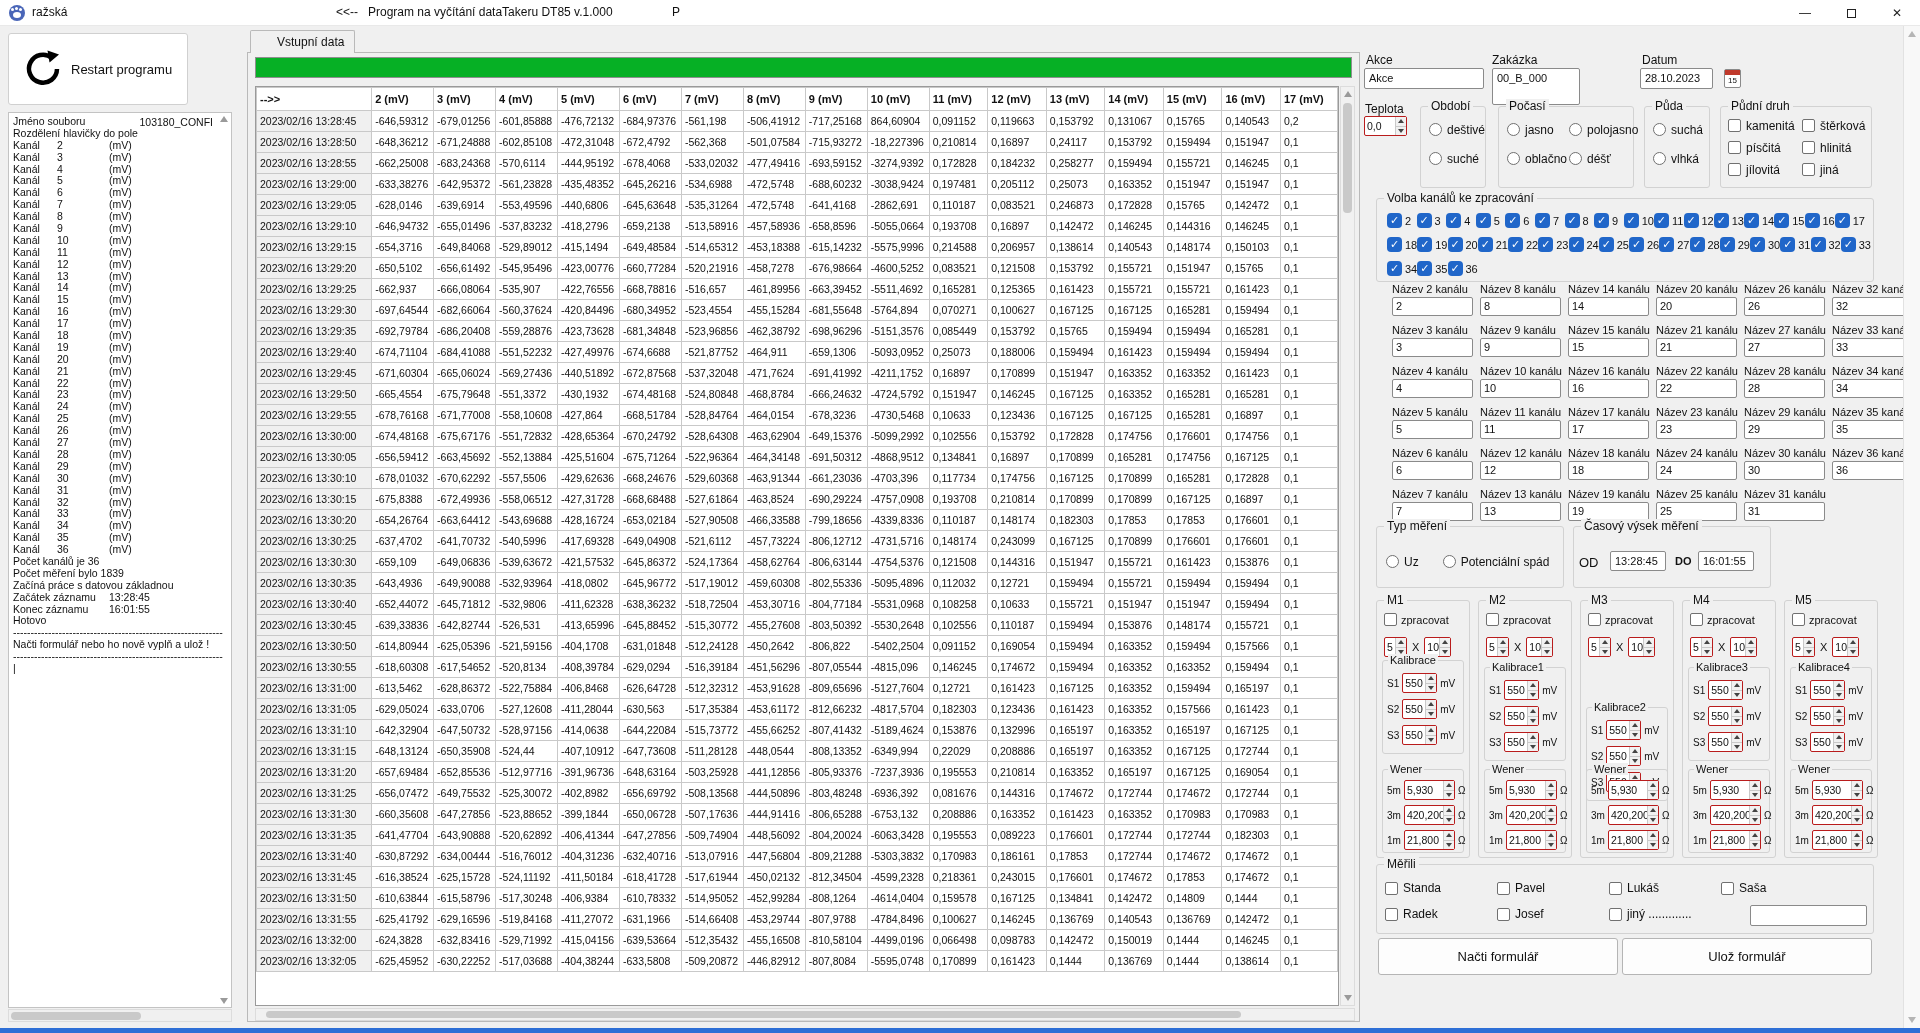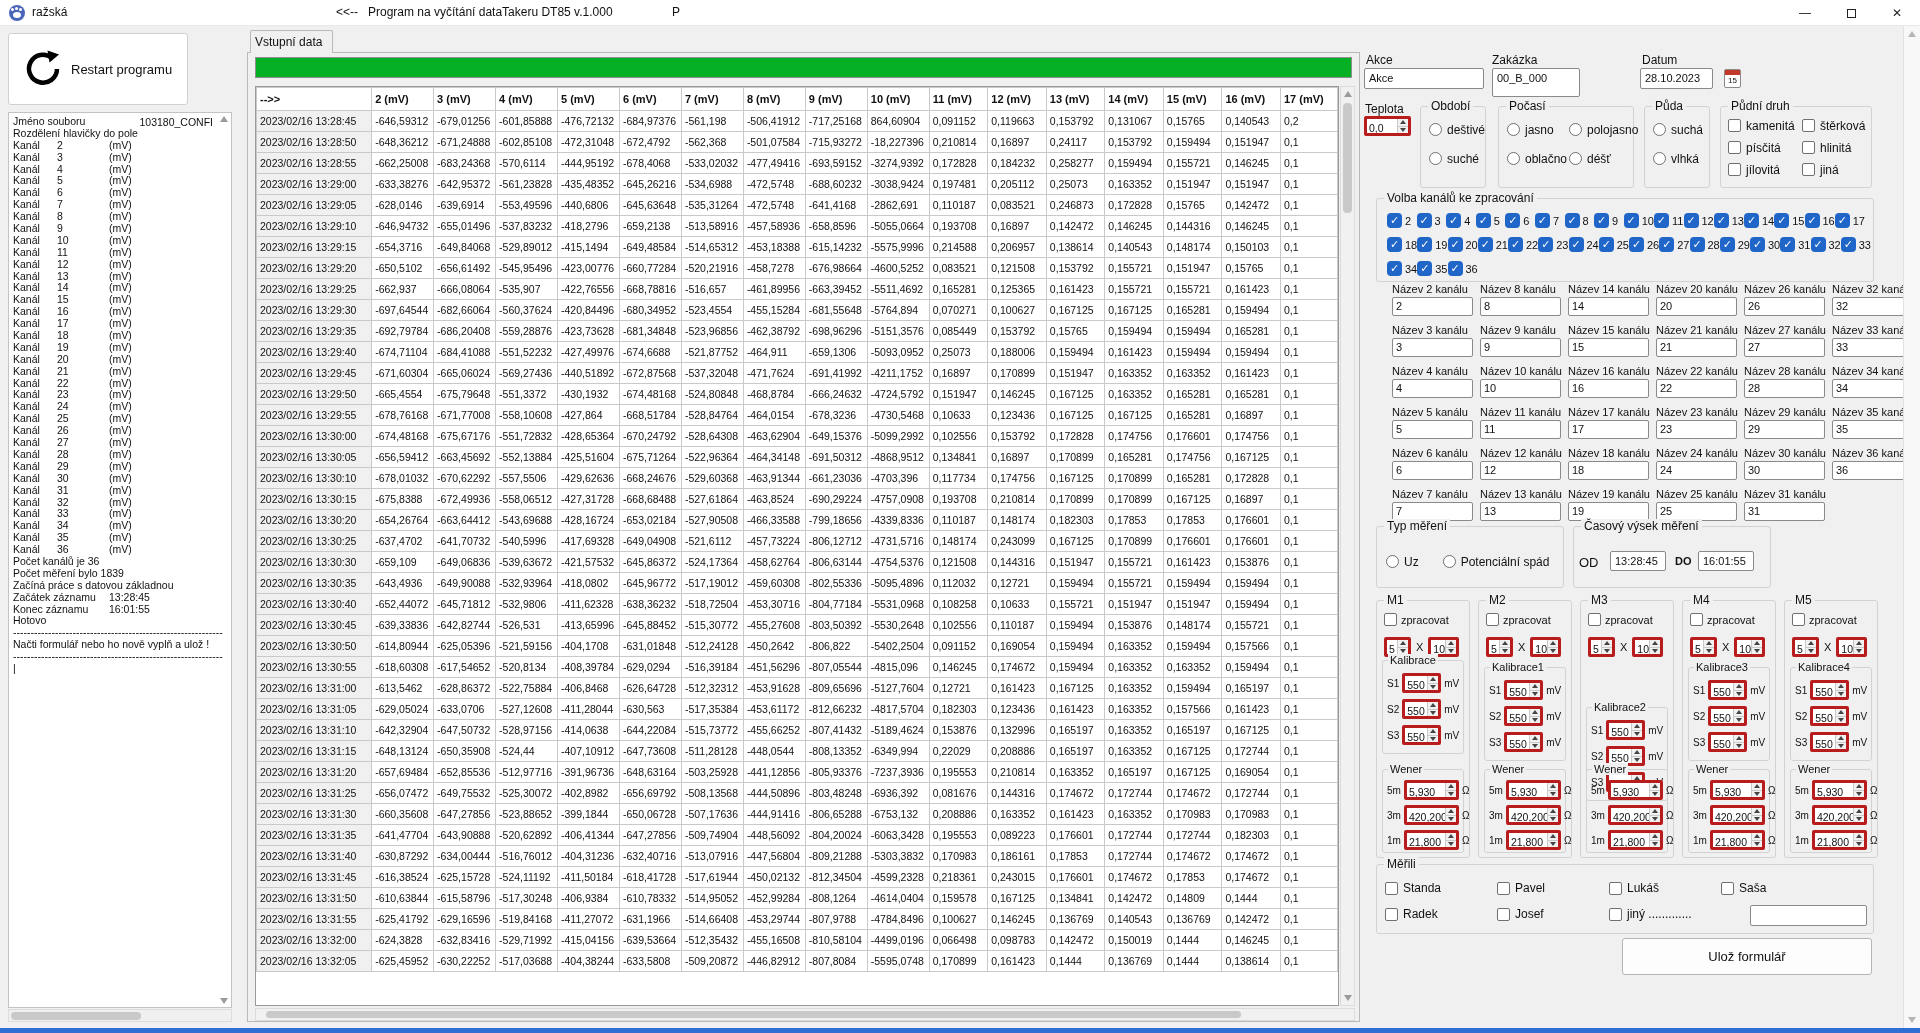--- a/index.html
+++ b/index.html
@@ -28,21 +28,21 @@
   .ln-a { display:inline-block; width:44px; }
   .ln-b { display:inline-block; width:52px; }
   .ln-name96 { display:inline-block; width:96px; }
   .logfileval { position:absolute; right:18px; top:3px; font-size:10.5px; }
   .log-up { position:absolute; right:3px; top:3px; width:0; height:0; border-left:4px solid transparent; border-right:4px solid transparent; border-bottom:6px solid #9a9a9a; }
   .log-dn { position:absolute; right:3px; bottom:3px; width:0; height:0; border-left:4px solid transparent; border-right:4px solid transparent; border-top:6px solid #9a9a9a; }
   .log-hscroll { position:absolute; left:8px; top:1009px; width:224px; height:13px; background:#f0f0f0; border:1px solid #dcdcdc; }
   .log-hthumb { position:absolute; left:2px; top:2px; width:130px; height:8px; background:#c9c9c9; border-radius:4px; }
 
   
-  .tab { position:absolute; left:250px; top:30px; height:23px; padding:4px 10px 0 4px; font-size:12px; background:#f0f0f0;
+  .tab { position:absolute; left:250px; top:30px; height:23px; padding:4px 10px 0 26px; font-size:12px; background:#f0f0f0;
          border:1px solid #b9b9b9; border-bottom:none; border-radius:2px 2px 0 0; z-index:2; }
   .tabpage { position:absolute; left:247px; top:52px; width:1113px; height:970px; border:1px solid #b9b9b9; background:#f0f0f0; }
   .progress { position:absolute; left:7px; top:4px; width:1097px; height:21px; border:1px solid #8f8f8f; }
   .tablewrap { position:absolute; left:7px; top:33px; width:1084px; height:920px; background:#fff; border:1px solid #9a9a9a; overflow:hidden; }
   table.grid { border-collapse:collapse; table-layout:fixed; }
   table.grid th, table.grid td { border:1px solid #c9c9c9; font-size:10.5px; padding:0 3px; white-space:nowrap; overflow:hidden; text-align:left; }
   table.grid th { height:23px; font-weight:bold; background:#fff; font-size:11px; }
   table.grid td { height:21px; background:#fff; }
   table.grid th.t-first, table.grid td.t-first { width:122px; }
   table.grid td.t-first { background:#f0f0f0; }
@@ -61,21 +61,21 @@
   .gbox { position:absolute; border:1px solid #d2d2d2; border-radius:3px; }
   .gbox > .legend { position:absolute; top:-8px; left:7px; background:#f0f0f0; padding:0 3px; font-size:12px; white-space:nowrap; }
   .opt { display:inline-flex; align-items:flex-start; gap:5px; font-size:12px; white-space:nowrap; }
   .radio { width:13px; height:13px; border:1px solid #707070; border-radius:50%; background:#fff; flex:none; }
   .cb { width:13px; height:13px; border:1px solid #707070; border-radius:2px; background:#fff; flex:none; }
   .cbx { width:15px; height:15px; border-radius:4px; background:#2066c9; color:#fff; font-size:11px; line-height:15px; text-align:center; flex:none; }
   .calicon { position:absolute; width:17px; height:19px; border:1px solid #8a8a8a; background:#fff; border-radius:2px; }
   .calicon .caltop { height:5px; background:#c0392b; }
   .calicon .calnum { font-size:8px; text-align:center; line-height:11px; }
 
-  .spin { display:inline-flex; align-items:stretch; background:#fff; border:3px solid #b91c1c; height:20px; border-radius:2px; }
+  .spin { display:inline-flex; align-items:stretch; background:#fff; border:1px solid #b91c1c; height:20px; border-radius:2px; }
   .spin .sval { padding:0 2px; font-size:10.5px; line-height:18px; overflow:hidden; }
   .spin .sarr { display:flex; flex-direction:column; border-left:1px solid #c9c9c9; width:11px; }
   .spin .sarr > div { flex:1; display:flex; align-items:center; justify-content:center; background:#f1f1f1; }
   .spin .sarr > div + div { border-top:1px solid #c9c9c9; }
   .arr-up { width:0; height:0; border-left:3px solid transparent; border-right:3px solid transparent; border-bottom:4px solid #444; }
   .arr-dn { width:0; height:0; border-left:3px solid transparent; border-right:3px solid transparent; border-top:4px solid #444; }
 
   .volba-row { position:absolute; left:10px; right:8px; display:grid; grid-template-columns:repeat(16,1fr); }
   .vitem { display:flex; align-items:center; gap:3px; font-size:11px; }
 
@@ -1003,21 +1003,21 @@
   </div>
   <div class="tbl-hscroll">
       <div class="th-thumb"></div>
     </div>
 </div>
 
 <div class="rightpane">
   <span class="lbl" style="left:2px;top:27px">Akce</span>
   <div class="field" style="left:0;top:42px;width:120px;height:21px">Akce</div>
   <span class="lbl" style="left:128px;top:27px">Zakázka</span>
-  <div class="field" style="left:128px;top:42px;width:88px;height:29px">00_B_000</div>
+  <div class="field" style="left:128px;top:42px;width:88px;height:37px">00_B_000</div>
   <span class="lbl" style="left:278px;top:27px">Datum</span>
   <div class="field" style="left:276px;top:42px;width:73px;height:21px">28.10.2023</div>
   <div class="calicon" style="left:360px;top:43px">
     <div class="caltop"></div>
     <div class="calnum">15</div>
   </div>
 
   <span class="lbl" style="left:1px;top:76px">Teplota</span>
   <div style="position:absolute;left:0;top:90px" id="teplota-spin"><span class="spin">
         <span class="sval" style="width: 30px;">0,0</span>
@@ -2111,20 +2111,21 @@
           <span>Josef</span>
         </div>
         <div class="mitem">
           <span class="cb"></span>
           <span>jiný .............</span>
         </div>
       </div>
     <div class="field" style="left:373px;top:40px;width:117px;height:21px"></div>
   </div>
 
+  <div class="btnbig" style="left:14px;top:912px;width:240px">Načti formulář</div>
   <div class="btnbig" style="left:258px;top:912px;width:250px">Ulož formulář</div>
 </div>
 
 <div class="winscroll">
   <div class="ws-up"></div>
   <div class="ws-dn"></div>
 </div>
 <div class="taskedge"></div>
 
 </body></html>

